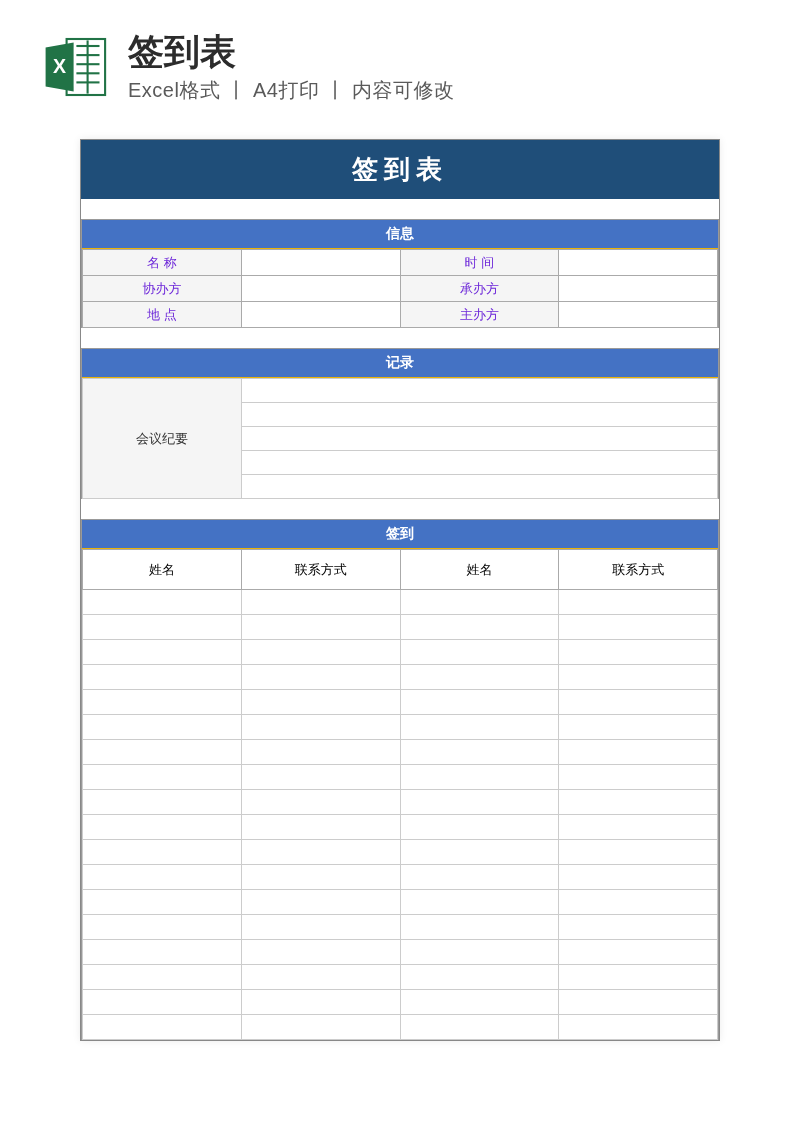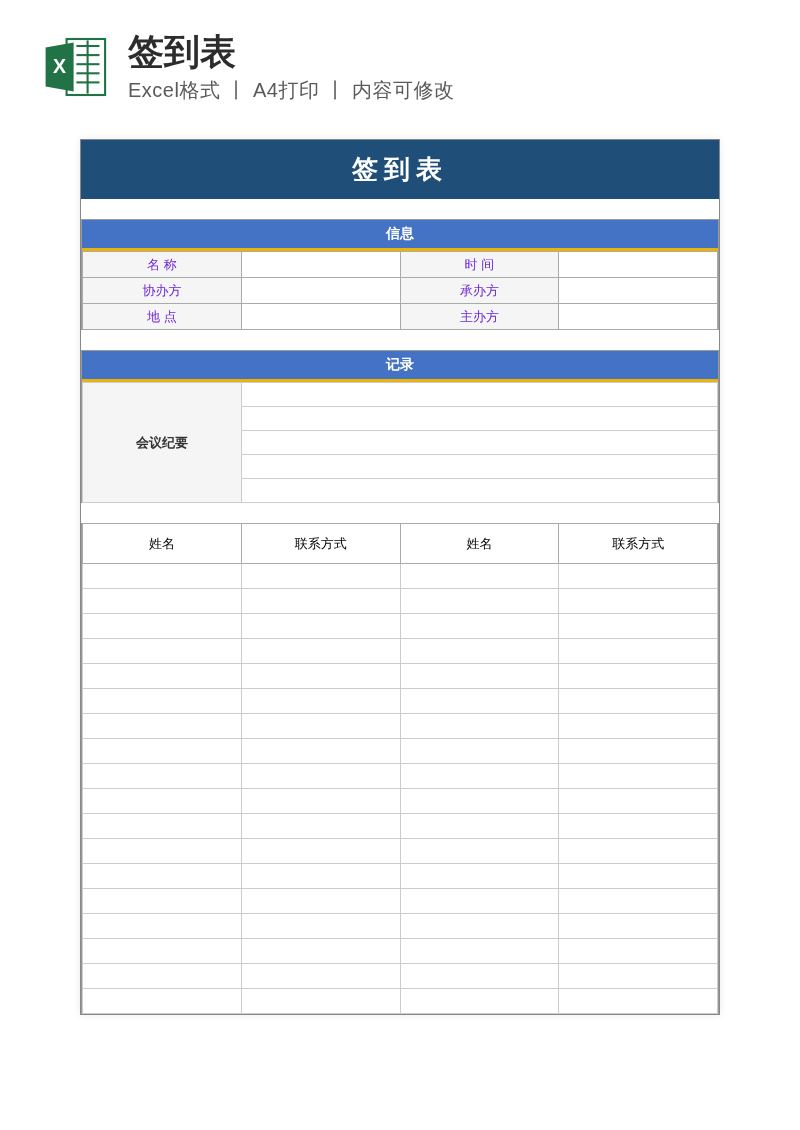--- a/index.html
+++ b/index.html
@@ -58,21 +58,21 @@
     }
     .gap-row { height: 20px; }
     .section-header {
       background: #4472c4;
       color: #fff;
       text-align: center;
       font-size: 14px;
       font-weight: bold;
       padding: 5px 0;
       border-top: 1px solid #999;
-      border-bottom: 3px solid #eab308;
+      border-bottom: 1px solid #eab308;
     }
     table {
       width: 100%;
       border-collapse: collapse;
       table-layout: fixed;
     }
     .info-tbl td {
       border: 1px solid #aaa;
       height: 26px;
       font-size: 13px;
@@ -84,21 +84,20 @@
     .record-tbl td {
       border: 1px solid #ccc;
       height: 24px;
       font-size: 13px;
       text-align: center;
       color: #333;
     }
     .record-tbl .rec-lbl {
       background: #f5f5f5;
       width: 25%;
-      font-weight: bold;
     }
     .signin-header-row td {
       border: 1px solid #aaa;
       height: 40px;
       font-size: 13px;
       text-align: center;
       font-weight: 500;
       background: #fff;
     }
     .signin-body td {
@@ -187,20 +186,21 @@
             <tr>
               <td colspan="3"></td>
             </tr>
           </tbody>
       </table>
     </div>
 
     <div class="gap-row"></div>
 
     <div class="sec-wrap">
+      <div class="section-header">签到</div>
       <table>
         <tbody>
           <tr class="signin-header-row" id="signin-header">
               <td>姓名</td>
               <td>联系方式</td>
               <td>姓名</td>
               <td>联系方式</td>
             </tr>
         </tbody>
         <tbody class="signin-body" id="signin-body">

